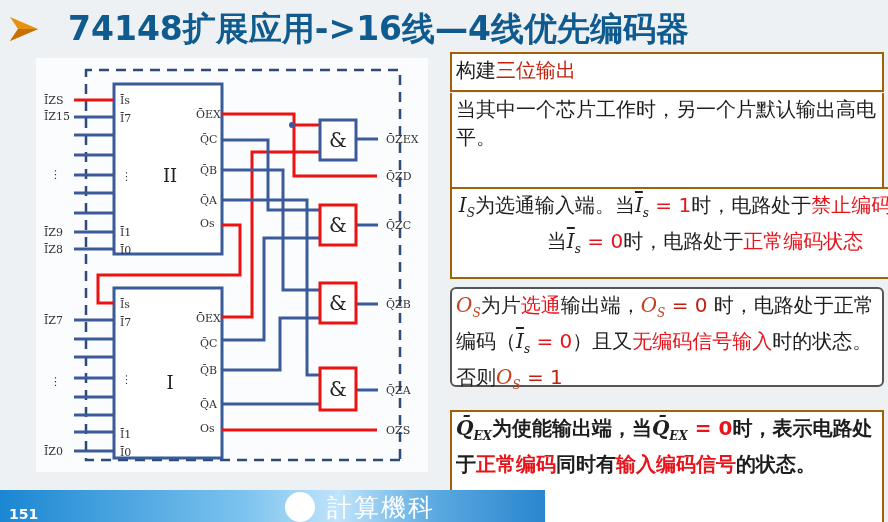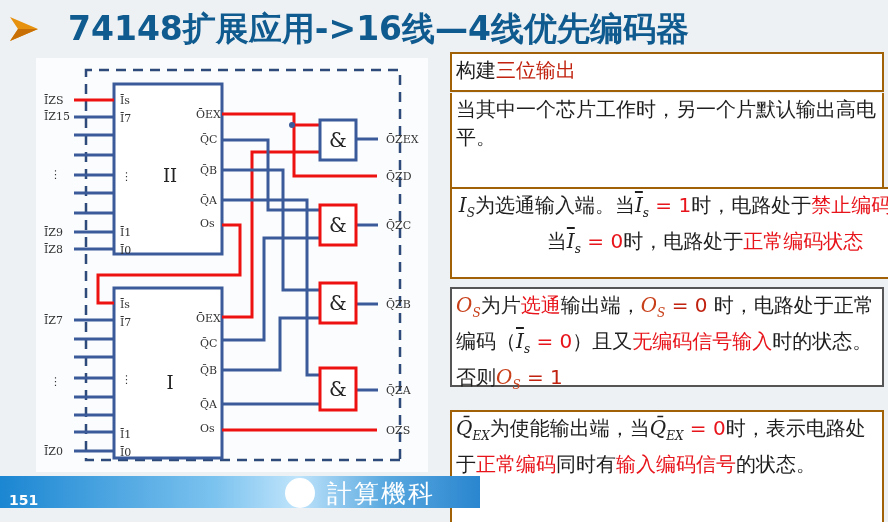--- a/index.html
+++ b/index.html
@@ -1,37 +1,37 @@
 <!DOCTYPE html>
 <html><head>
 <meta charset="utf-8">
 <style>
   html,body{margin:0;padding:0;}
   body{width:888px;height:522px;position:relative;overflow:hidden;background:#eef1f4;font-family:"DejaVu Sans",sans-serif;}
   .title{position:absolute;left:8px;top:4px;height:50px;display:flex;align-items:center;gap:12px;}
   .title .arrow{width:32px;height:32px;margin-right:16px;}
   .title .text{font-family:"DejaVu Sans",sans-serif;font-weight:bold;font-size:33px;color:#0f5a8e;letter-spacing:0px;white-space:nowrap;}
   .diagram{position:absolute;left:36px;top:58px;width:392px;height:414px;background:#fbfcfd;}
-  .footer{position:absolute;left:0;top:476px;width:480px;height:32px;background:linear-gradient(90deg,#1b86d2 0%,#7cc3ef 45%,#c0e4fb 62%,#5aa9e0 80%,#2a86cf 100%);}
+  .footer{position:absolute;left:0;top:490px;width:545px;height:32px;background:linear-gradient(90deg,#1b86d2 0%,#7cc3ef 45%,#c0e4fb 62%,#5aa9e0 80%,#2a86cf 100%);}
   .footer .pg{position:absolute;left:9px;top:16px;color:#fff;font-size:14px;font-weight:bold;font-family:"DejaVu Sans",sans-serif;}
   .footer .logo{position:absolute;left:285px;top:2px;width:30px;height:30px;border-radius:50%;background:#fff;}
   .footer .logo-text{position:absolute;left:327px;top:1px;color:#fff;font-size:25px;font-family:"DejaVu Serif",serif;white-space:nowrap;letter-spacing:2px;}
   .box{position:absolute;left:450px;background:#fff;border:2px solid #a16207;font-size:20px;line-height:28px;color:#1e1e1e;padding:2px 4px;box-sizing:border-box;}
-  .box.dark{border-color:#555;}
+  .box.dark{border-color:#555;border-radius:6px;}
   .red{color:#e8141b;}
   .dred{color:#c0220f;}
   .orange{color:#c8401a;font-family:"DejaVu Serif",serif;font-style:italic;}
   .it{font-family:"DejaVu Serif",serif;font-style:italic;}
   .ov{text-decoration:overline;}
   sub{font-size:12px;}
   .b1{top:52px;width:434px;height:40px;}
   .b2{top:93px;width:434px;height:105px;border-top:none;}
   .b3{top:187px;width:510px;height:92px;text-align:center;}
   .b4{top:287px;width:434px;height:100px;}
-  .b5{top:410px;width:434px;height:112px;border-bottom:none;}
+  .b5{top:410px;width:434px;height:112px;border-bottom:none;font-weight:bold;}
   svg text{font-family:"DejaVu Serif",serif;}
 </style>
 </head>
 <body>
 
 <div class="title">
   <svg class="arrow" viewBox="0 0 32 32">
     <path d="M2 4 L30 16 L2 28 L10 16 Z" fill="#e6920f"></path>
     <path d="M10 16 L30 16 L2 28 Z" fill="#c86f05"></path>
   </svg>

